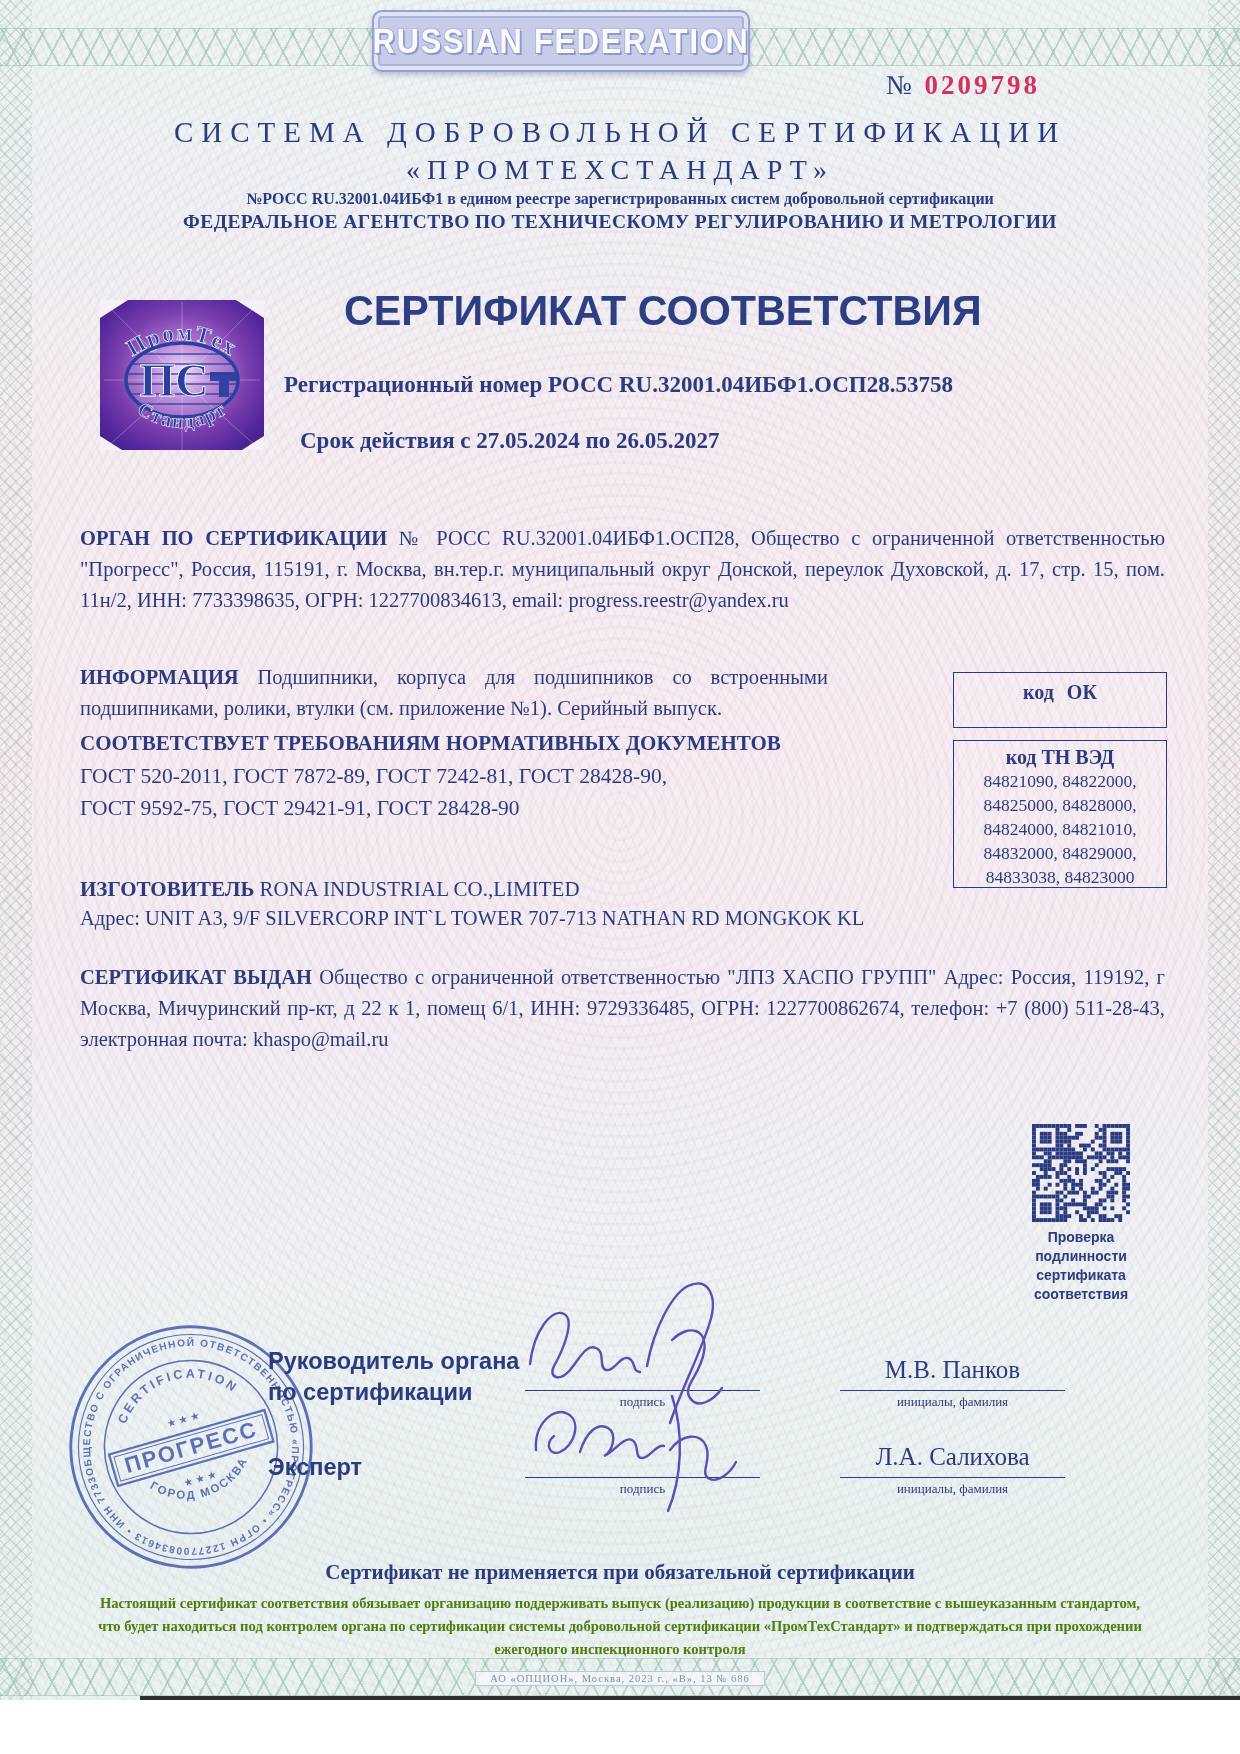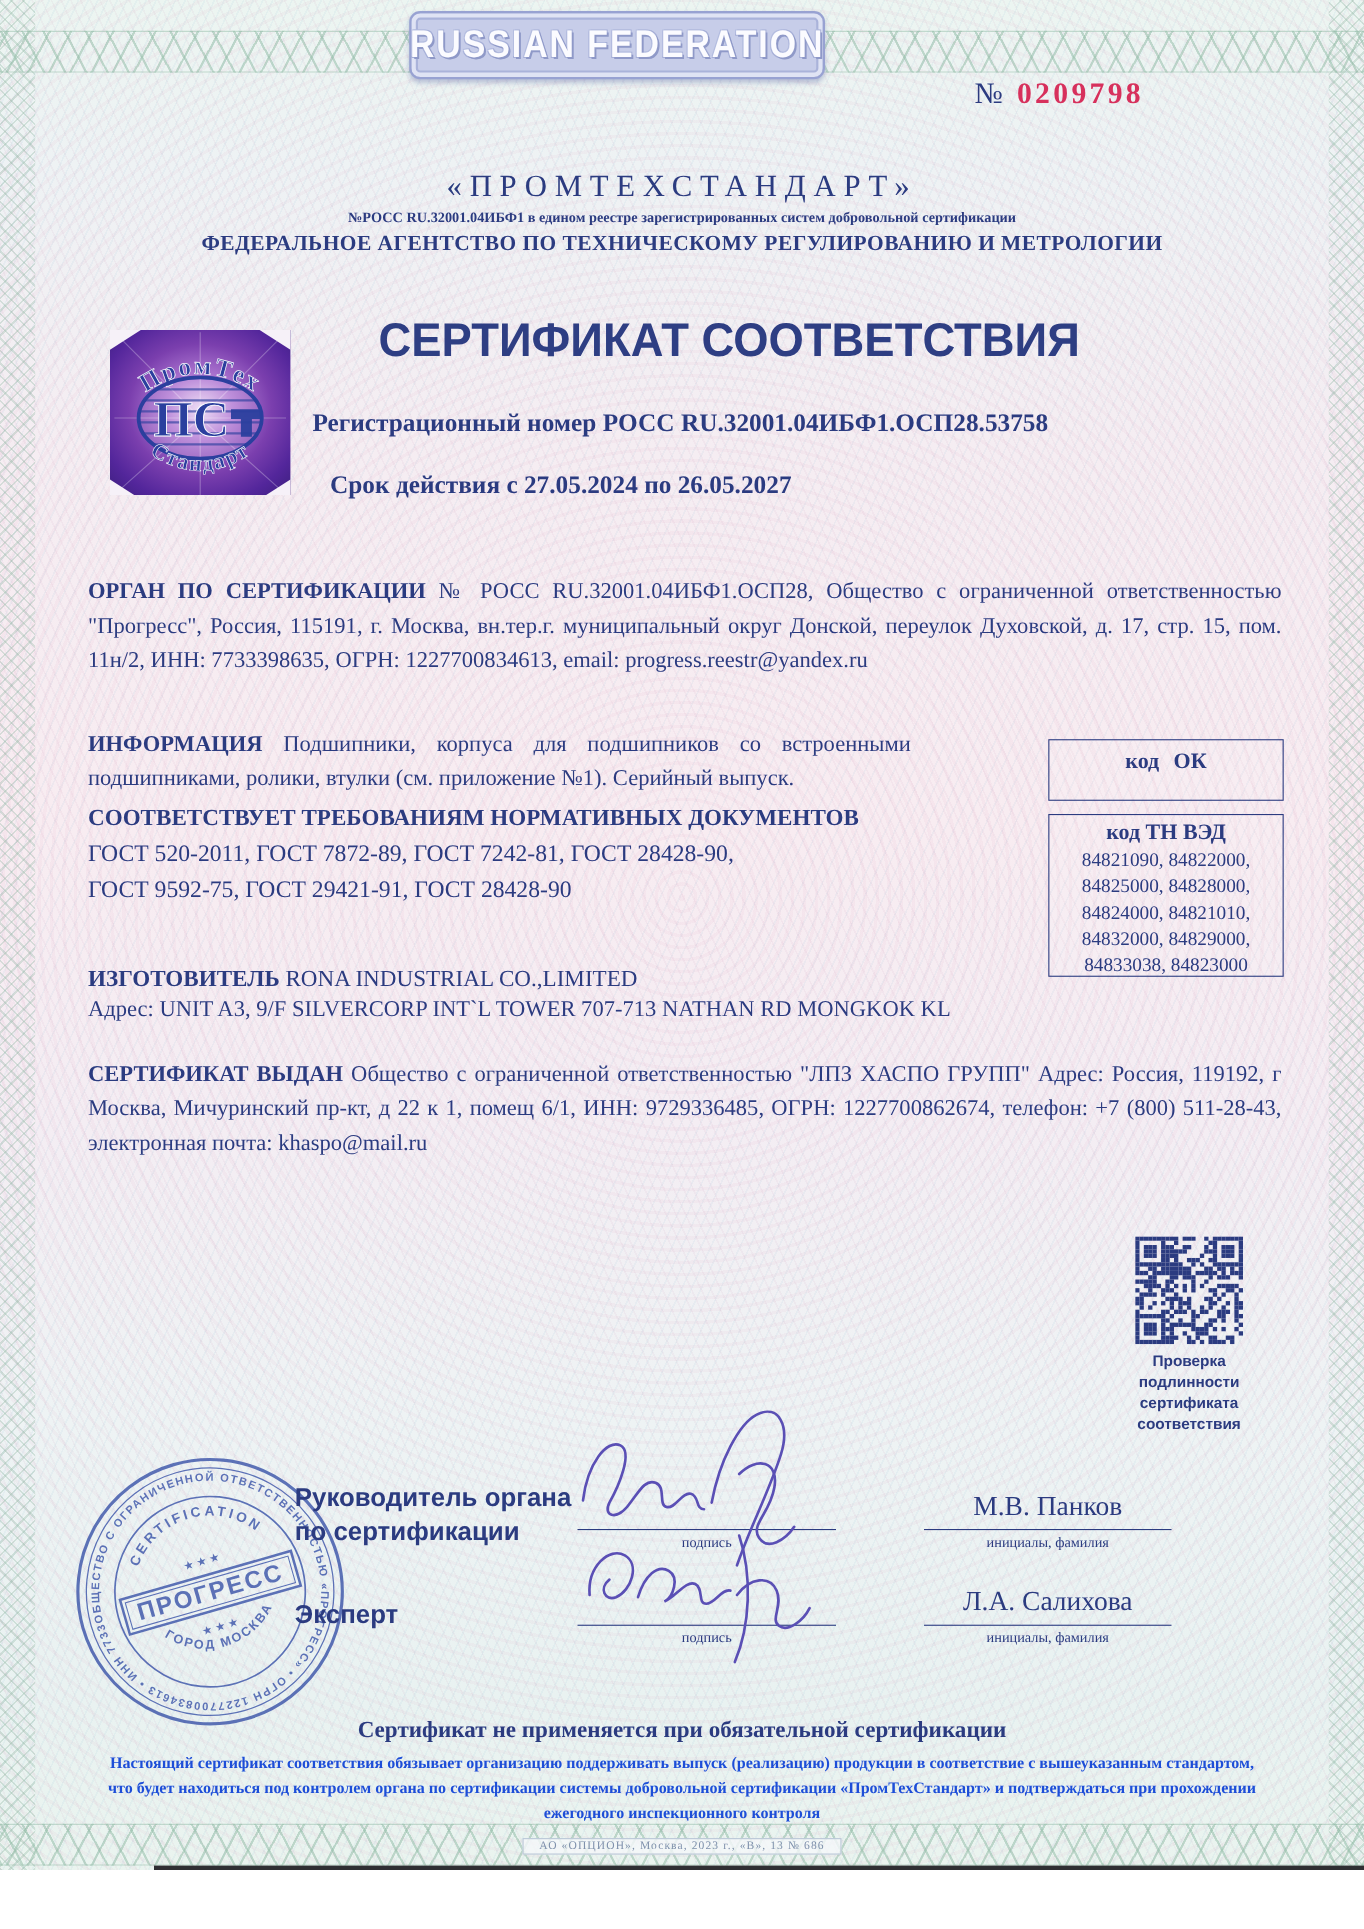--- a/index.html
+++ b/index.html
@@ -41,41 +41,41 @@
     font-family:"Liberation Sans", sans-serif; font-weight:800; font-size:35px;
     letter-spacing:2px; transform:scaleX(.88); color:#fbfbff; white-space:nowrap;
     text-shadow: 2px 2px 0 #8f99c8, -1px -1px 0 #b4bde0, 1px -1px 0 #a6afd7, -1px 1px 0 #a6afd7;
   }
   .cert-no { position:absolute; right:200px; top:70px; font-size:27px; letter-spacing:3px; }
   .cert-no .num { color:#d7305c; font-weight:bold; }
   .cert-no .nosign { color:#2b3b80; }
   .center-line { left:0; width:1240px; text-align:center; }
   .sys1 { top:116px; font-size:29px; letter-spacing:8px; color:#2b3b80; }
   .sys2 { top:154px; font-size:28px; letter-spacing:7px; color:#2b3b80; }
-  .registry { top:190px; font-size:13px; font-weight:bold; color:#2b3b80; }
+  .registry { top:190px; font-size:16px; font-weight:bold; color:#2b3b80; }
   .agency { top:211px; font-size:19.5px; font-weight:bold; color:#2b3b80; letter-spacing:.4px; }
   .main-title {
     left:344px; top:286px; font-family:"Liberation Sans", sans-serif; font-weight:bold;
     font-size:43px; color:#2e3e83; transform:scaleX(.96); transform-origin:left; white-space:nowrap;
   }
   .regnum { left:284px; top:372px; font-size:23px; font-weight:bold; color:#2b3b80; }
   .validity { left:300px; top:428px; font-size:23px; font-weight:bold; color:#2b3b80; }
   .para { position:absolute; font-size:20.5px; line-height:31px; text-align:justify; color:#2b3b80; }
   .lead { font-weight:bold; }
   .codebox { position:absolute; left:953px; width:212px; border:1.8px solid #2b3b80; color:#2b3b80; text-align:center; background:rgba(255,255,255,0.08); }
   .codebox .cb-label { font-weight:bold; font-size:20px; }
   .codebox .cb-line { font-size:17.5px; line-height:24px; }
   .gline { position:absolute; left:80px; font-size:21.5px; color:#2b3b80; }
   .hline { position:absolute; border-top:1.6px solid #2b3b80; height:0; }
   .sig-caption { position:absolute; font-size:13px; color:#2b3b80; text-align:center; }
   .sig-name { position:absolute; font-size:25px; color:#2b3b80; text-align:center; }
   .role { position:absolute; left:268px; font-family:"Liberation Sans", sans-serif; font-weight:bold; font-size:23.5px; color:#2b3b80; line-height:31px; z-index:5; }
   .qr-caption { position:absolute; left:1008px; width:146px; text-align:center; font-family:"Liberation Sans", sans-serif; font-weight:bold; font-size:14px; line-height:19px; color:#2b3b80; }
   .note { position:absolute; left:0; top:1560px; width:1240px; text-align:center; font-size:21px; font-weight:bold; color:#2b3b80; }
-  .fine-print { position:absolute; left:88px; top:1592px; width:1064px; text-align:center; font-size:14.6px; font-weight:bold; line-height:23px; color:#1d4ed8; }
+  .fine-print { position:absolute; left:88px; top:1592px; width:1064px; text-align:center; font-size:14.6px; font-weight:bold; line-height:23px; color:#4d7c0f; }
   .printer { position:absolute; left:0; top:1668px; width:1240px; text-align:center; }
   .printer span { display:inline-block; font-size:10.5px; color:#7f91ac; background:rgba(245,248,250,.8); border:1px solid #b9c6d6; padding:1px 14px; letter-spacing:1px; }
   .scan-line { position:absolute; left:140px; top:1696px; width:1100px; height:4px; background:#2f2f33; }
   .stamp-wrap { position:absolute; left:66px; top:1322px; width:250px; height:250px; transform:rotate(-16deg); opacity:.82; z-index:2; }
   .sig-svg { position:absolute; z-index:4; }
   .logo-wrap { position:absolute; left:98px; top:296px; width:168px; height:158px; }
   .qr-wrap { position:absolute; left:1032px; top:1124px; width:98px; height:98px; }
 </style>
 </head>
 <body>
@@ -89,20 +89,21 @@
 
   <div class="banner">
     <span class="banner-text">RUSSIAN FEDERATION</span>
   </div>
 
   <div class="cert-no">
     <span class="nosign">№</span>
     <span class="num">0209798</span>
   </div>
 
+  <div class="abs center-line sys1">СИСТЕМА ДОБРОВОЛЬНОЙ СЕРТИФИКАЦИИ</div>
   <div class="abs center-line sys2">«ПРОМТЕХСТАНДАРТ»</div>
   <div class="abs center-line registry">№РОСС RU.32001.04ИБФ1 в едином реестре зарегистрированных систем добровольной сертификации</div>
   <div class="abs center-line agency">ФЕДЕРАЛЬНОЕ АГЕНТСТВО ПО ТЕХНИЧЕСКОМУ РЕГУЛИРОВАНИЮ И МЕТРОЛОГИИ</div>
 
   <div class="logo-wrap">
     <svg width="168" height="158" viewBox="0 0 168 158">
       <defs>
         <radialGradient id="holo" cx="50%" cy="48%" r="72%">
           <stop offset="0%" stop-color="#ecd9f4"></stop>
           <stop offset="25%" stop-color="#b57fd6"></stop>

